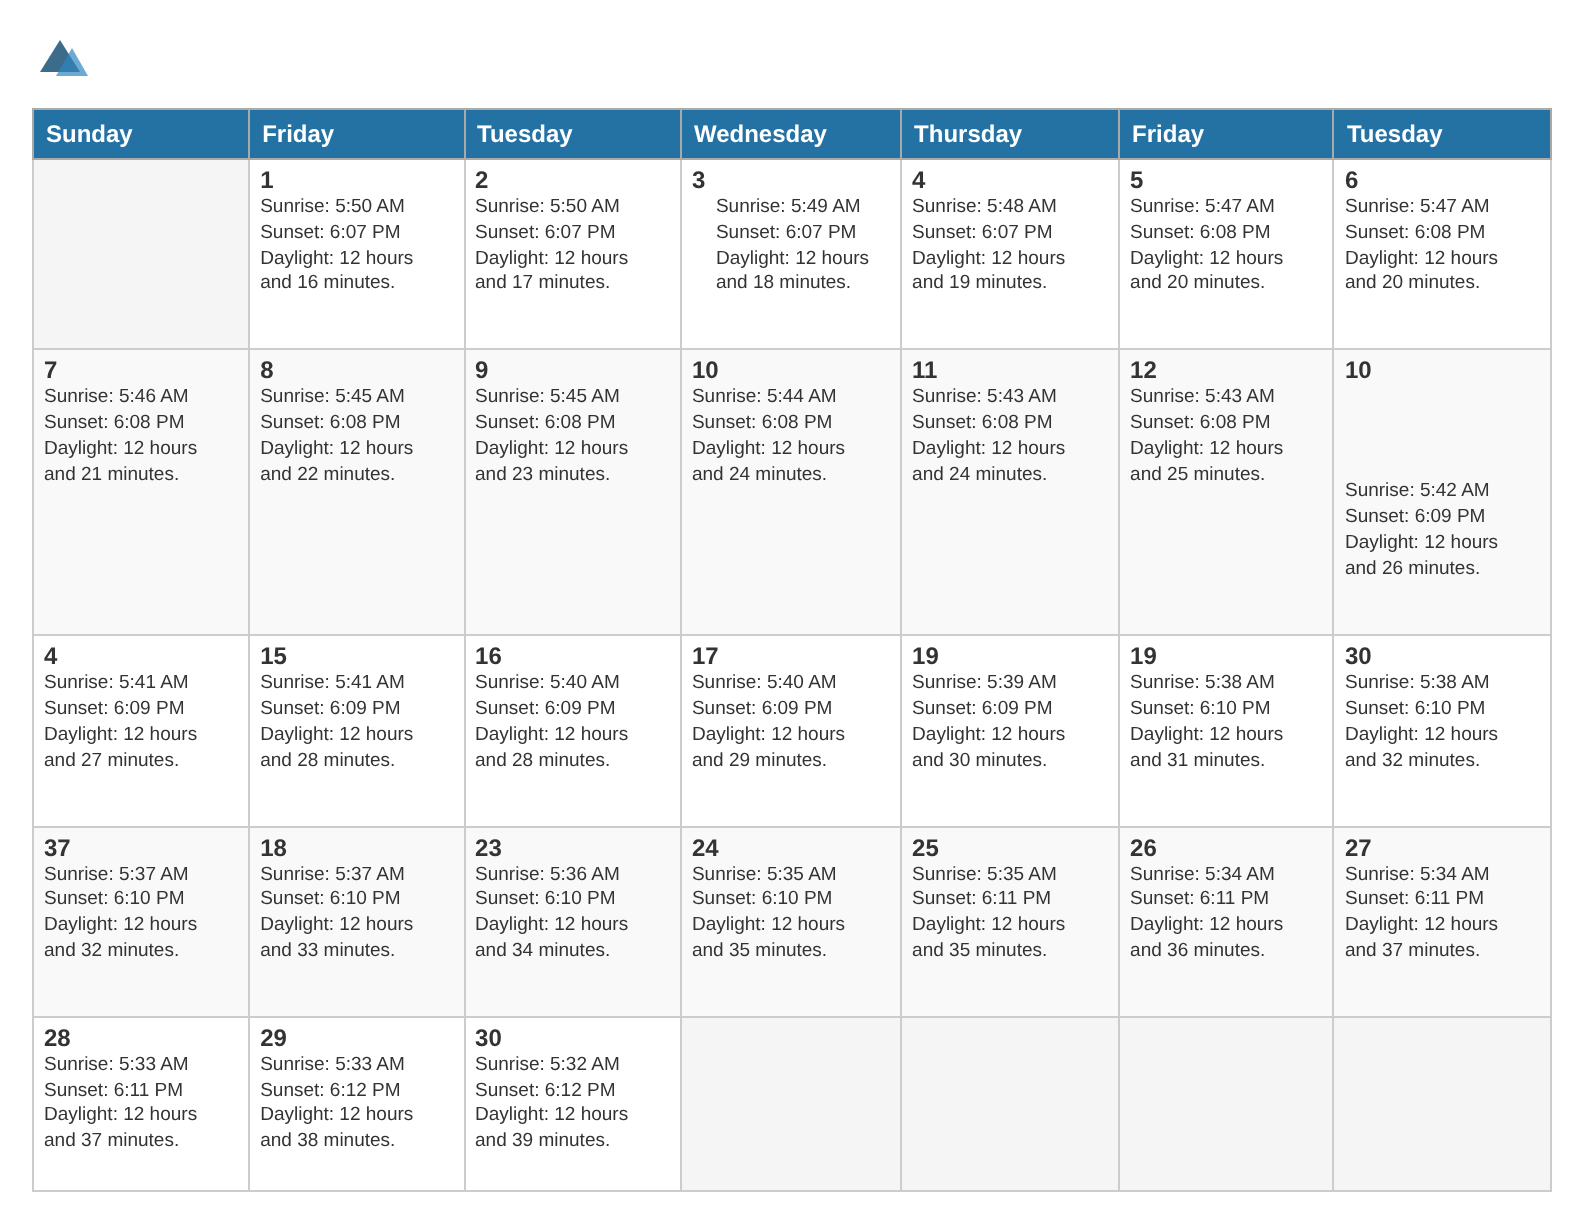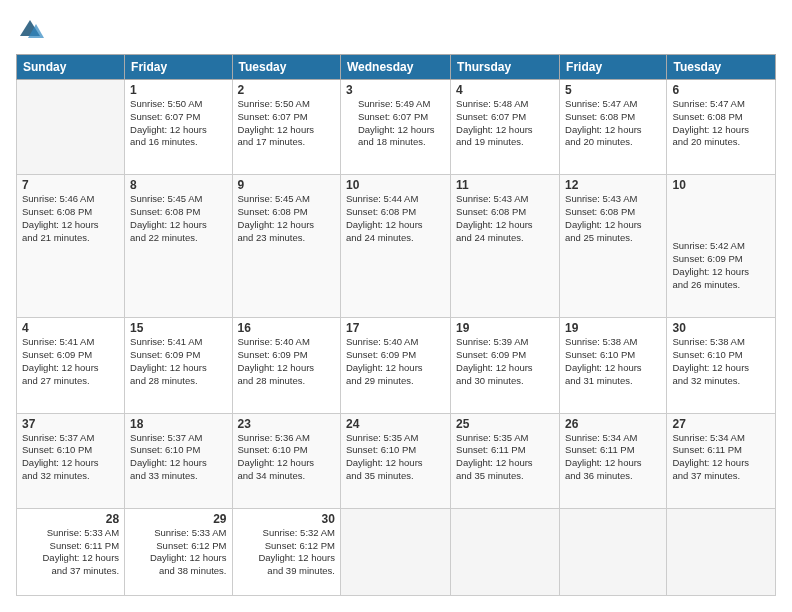--- a/index.html
+++ b/index.html
@@ -95,21 +95,20 @@
       line-height: 1.35;
     }
     .empty-cell {
       background: #f5f5f5 !important;
     }
     .week-row td {
       height: 80px;
     }
     .last-row td {
       height: 72px;
-      text-align: right;
     }
   </style>
 </head>
 <body>
 
 <div class="page">
   <div class="header">
     <div class="logo">
       <svg class="logo-icon" viewBox="0 0 28 28">
         <rect x="0" y="0" width="28" height="28" fill="white"></rect>

